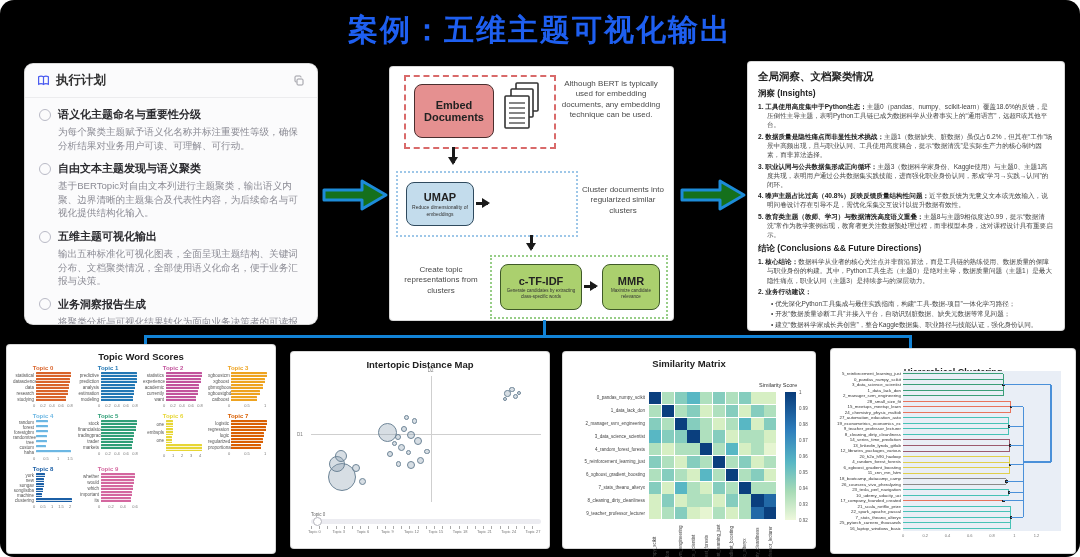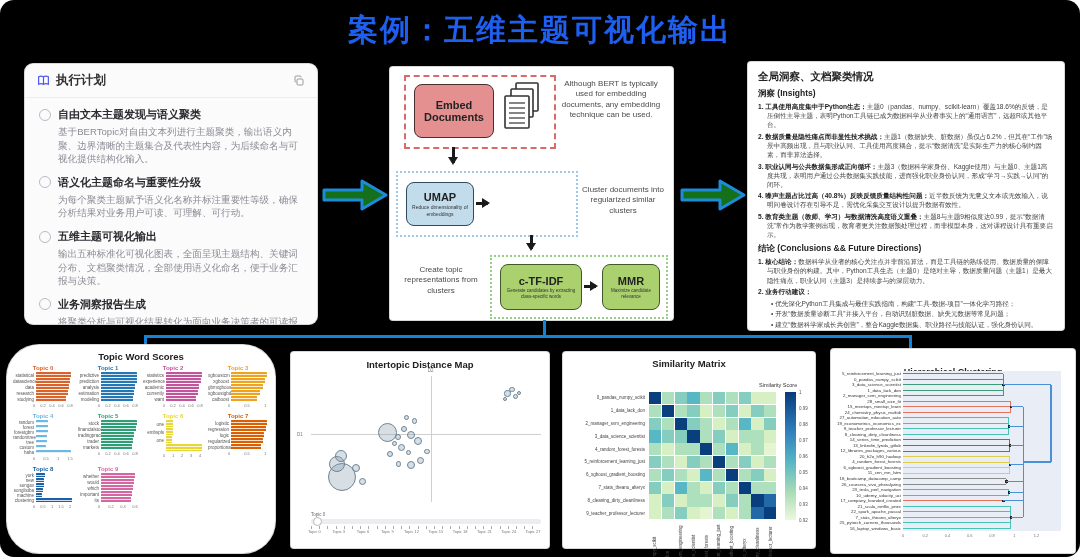--- a/index.html
+++ b/index.html
@@ -36,21 +36,21 @@
   #insights{left:748px;top:62px;width:316px;height:268px;padding:8px 10px;box-sizing:border-box;overflow:hidden;}
   #insights .big{font-size:10.5px;font-weight:700;color:#222;margin-bottom:3px;}
   #insights .hd{font-size:8.5px;font-weight:700;color:#222;margin:4px 0 2px 0;}
   .ins-item{font-size:6.6px;color:#444;line-height:1.38;margin-bottom:2.5px;padding-left:9px;text-indent:-9px;}
   .ins-item b{color:#1d1d1d;}
   .ins-bullet{font-size:6.6px;color:#444;line-height:1.38;margin:1.5px 0 1.5px 13px;}
   
   .brk{position:absolute;background:#1283d6;}
   
   .chart-title{text-align:center;font-weight:700;color:#202020;}
-  #c-tws{left:7px;top:345px;width:268px;height:208px;padding:6px;box-sizing:border-box;border-radius:32px;}
+  #c-tws{left:7px;top:345px;width:268px;height:208px;padding:6px;box-sizing:border-box;}
   #c-tws .chart-title{font-size:9.5px;margin-bottom:3px;}
   #tws-grid{display:flex;flex-wrap:wrap;column-gap:5px;row-gap:5px;}
   .sp{width:60px;}
   .sp .spt{text-align:center;font-size:6px;font-weight:700;margin-bottom:1px;}
   .sp .row{display:flex;align-items:center;}
   .sp .wl{width:21px;font-size:4.5px;color:#555;text-align:right;padding-right:2px;white-space:nowrap;overflow:hidden;}
   .sp .track{width:36px;position:relative;}
   .sp .bar{border-radius:0.5px;}
   .sp .ticks{position:relative;height:6px;margin-left:21px;width:36px;}
   .sp .tk{position:absolute;top:1px;font-size:4px;color:#777;transform:translateX(-50%);}
@@ -102,30 +102,30 @@
         <svg width="12" height="12" viewBox="0 0 24 24">
             <rect x="8" y="8" width="12" height="12" rx="2" fill="none" stroke="#9a9aa2" stroke-width="2"></rect>
             <path d="M16 5V4a2 2 0 0 0-2-2H6a2 2 0 0 0-2 2v8a2 2 0 0 0 2 2h1" fill="none" stroke="#9a9aa2" stroke-width="2"></path>
           </svg>
       </span>
     </div>
     <div class="plan-body">
         <div class="plan-item">
           <div class="trow">
             <span class="step-ic"></span>
-            <span class="t">自由文本主题发现与语义聚类</span>
-          </div>
-          <div class="d">基于BERTopic对自由文本列进行主题聚类，输出语义内聚、边界清晰的主题集合及代表性内容，为后续命名与可视化提供结构化输入。</div>
+            <span class="t">语义化主题命名与重要性分级</span>
+          </div>
+          <div class="d">为每个聚类主题赋予语义化名称并标注重要性等级，确保分析结果对业务用户可读、可理解、可行动。</div>
         </div>
         <div class="plan-item">
           <div class="trow">
             <span class="step-ic"></span>
-            <span class="t">语义化主题命名与重要性分级</span>
-          </div>
-          <div class="d">为每个聚类主题赋予语义化名称并标注重要性等级，确保分析结果对业务用户可读、可理解、可行动。</div>
+            <span class="t">自由文本主题发现与语义聚类</span>
+          </div>
+          <div class="d">基于BERTopic对自由文本列进行主题聚类，输出语义内聚、边界清晰的主题集合及代表性内容，为后续命名与可视化提供结构化输入。</div>
         </div>
         <div class="plan-item">
           <div class="trow">
             <span class="step-ic"></span>
             <span class="t">五维主题可视化输出</span>
           </div>
           <div class="d">输出五种标准化可视化图表，全面呈现主题结构、关键词分布、文档聚类情况，全部使用语义化命名，便于业务汇报与决策。</div>
         </div>
         <div class="plan-item">
           <div class="trow">

